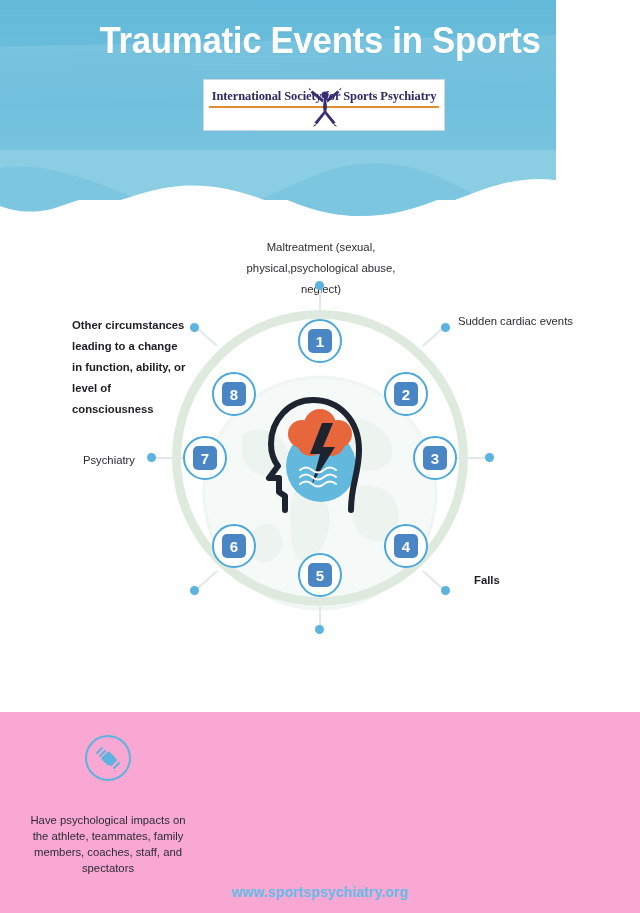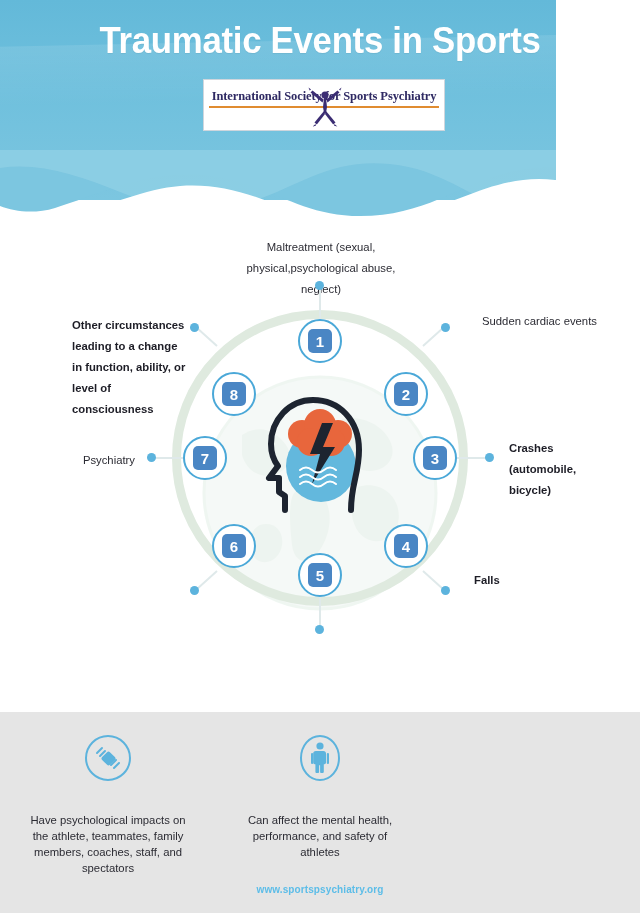--- a/index.html
+++ b/index.html
@@ -169,21 +169,21 @@
   .lbl.bold { font-weight: bold; color: #1d1d26; }
   .lbl.center { text-align: center; }
   .lbl.right  { text-align: right; }
   .lbl.left   { text-align: left; }
 
   
   .footer {
     position: absolute;
     left: 0; top: 712px;
     width: 640px; height: 201px;
-    background: #e5e5e5;
+    background: #f9a8d4;
     text-decoration: underline;
   }
   .fcol {
     position: absolute;
     top: 22px;
     width: 200px;
     text-align: center;
   }
   .ficon {
     width: 48px; height: 48px;
@@ -193,21 +193,21 @@
     font-size: 11.3px;
     line-height: 16px;
     color: #2b2b33;
     padding: 0 16px;
   }
   .site {
     position: absolute;
     left: 0; top: 884px;
     width: 640px;
     text-align: center;
-    font-size: 10px;
+    font-size: 14px;
     font-weight: bold;
     color: #5cbde8;
     letter-spacing: 0.1px;
   }
 </style>
 </head>
 <body>
 
 <div id="poster">
 
@@ -287,28 +287,27 @@
     <div class="badge" style="left:298px; top:94px;">
       <div class="badge-inner">1</div>
     </div>
     <div class="lbl center" style="left:235px; top:12px; width:172px;">Maltreatment (sexual, physical,psychological abuse, neglect)</div>
 
     <div class="connector" style="left:423px; top:120px; width:28px; height:2px; transform:rotate(-42deg); transform-origin:left center;"></div>
     <div class="dot" style="left:441px; top:98px;"></div>
     <div class="badge" style="left:384px; top:147px;">
       <div class="badge-inner">2</div>
     </div>
-    <div class="lbl left" style="left:482px; top:86px; width:120px;">Sudden cardiac events</div>
+    <div class="lbl left" style="left:458px; top:86px; width:120px;">Sudden cardiac events</div>
 
     <div class="connector" style="left:457px; top:232px; width:30px; height:2px;"></div>
     <div class="dot" style="left:485px; top:228px;"></div>
     <div class="badge" style="left:413px; top:211px;">
       <div class="badge-inner">3</div>
     </div>
-    <div class="lbl left bold" style="left:509px; top:213px; width:110px;">Crashes (automobile, bicycle)</div>
 
     <div class="connector" style="left:423px; top:345px; width:28px; height:2px; transform:rotate(42deg); transform-origin:left center;"></div>
     <div class="dot" style="left:441px; top:361px;"></div>
     <div class="badge" style="left:384px; top:299px;">
       <div class="badge-inner">4</div>
     </div>
     <div class="lbl left bold" style="left:458px; top:345px; width:110px;margin-left:16px;">Falls</div>
 
     <div class="connector" style="left:319px; top:372px; width:2px; height:32px;"></div>
     <div class="dot" style="left:315px; top:400px;"></div>
@@ -348,30 +347,18 @@
             <path d="M19,25 L24,20"></path>
           <path d="M35,29 L30,34"></path>
             <path d="M32,26 L27,31"></path>
             <path d="M29,23 L24,28"></path>
         </g>
         <rect x="19" y="19" width="11" height="11" rx="2" transform="rotate(45 24.5 24.5)" fill="#5cb3dd"></rect>
       </svg>
       <div class="ftext">Have psychological impacts on the athlete, teammates, family members, coaches, staff, and spectators</div>
     </div>
 
-    <div class="fcol" style="left:220px;">
-      <svg class="ficon" viewBox="0 0 48 48">
-        <ellipse cx="24" cy="24" rx="19" ry="22" fill="none" stroke="#5cb3dd" stroke-width="2"></ellipse>
-        <g fill="#5cb3dd">
-          <circle cx="24" cy="12" r="3.6"></circle>
-          <path d="M20.6,17 h6.8 c1.6,0 2.6,1 2.6,2.6 v9 c0,1 -0.8,1.6 -1.6,1.6 h-0.6 v7.5 c0,0.8 -0.6,1.3 -1.3,1.3 h-1.2 c-0.7,0 -1.2,-0.5 -1.2,-1.3 v-6.5 h-1 v6.5 c0,0.8 -0.5,1.3 -1.2,1.3 h-1.2 c-0.8,0 -1.3,-0.5 -1.3,-1.3 v-7.5 h-0.6 c-0.9,0 -1.6,-0.6 -1.6,-1.6 v-9 c0,-1.6 1,-2.6 2.6,-2.6 z"></path>
-          <rect x="15" y="19" width="2.2" height="11" rx="1.1"></rect>
-          <rect x="30.8" y="19" width="2.2" height="11" rx="1.1"></rect>
-        </g>
-      </svg>
-      <div class="ftext">Can affect the mental health, performance, and safety of athletes</div>
-    </div>
 
   </div>
 
   <div class="site">www.sportspsychiatry.org</div>
 
 </div>
 
 </body></html>

